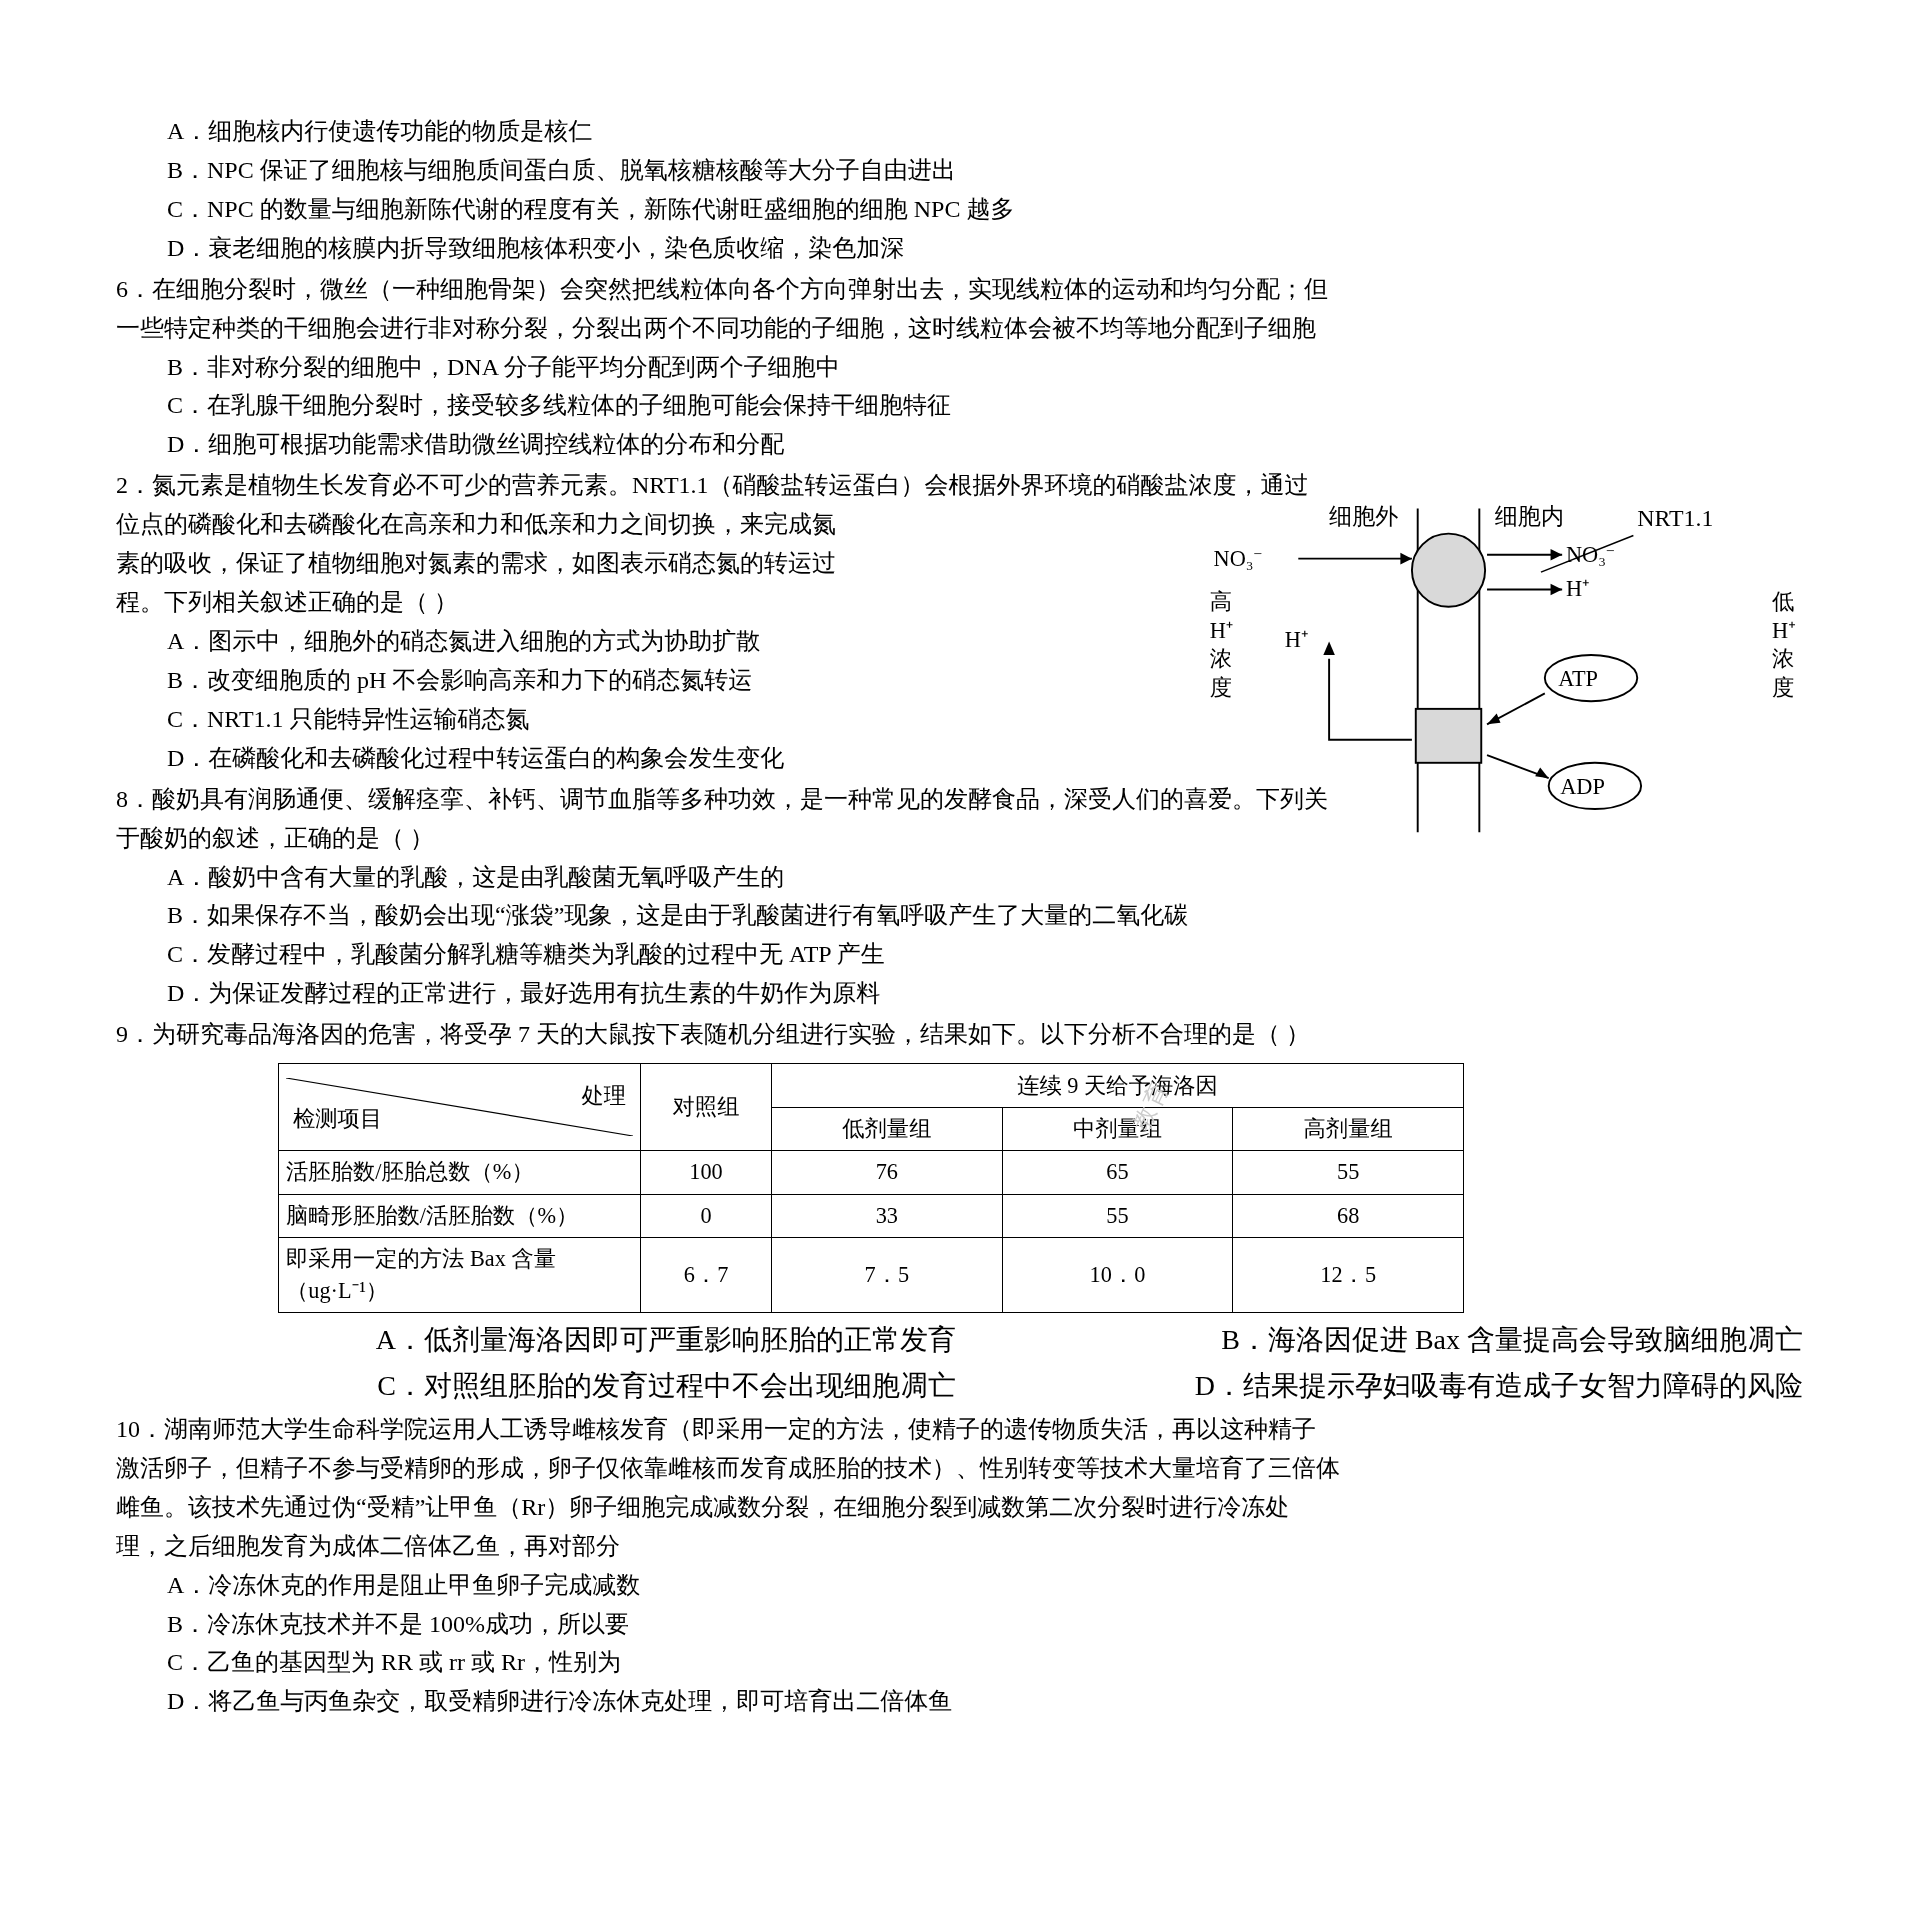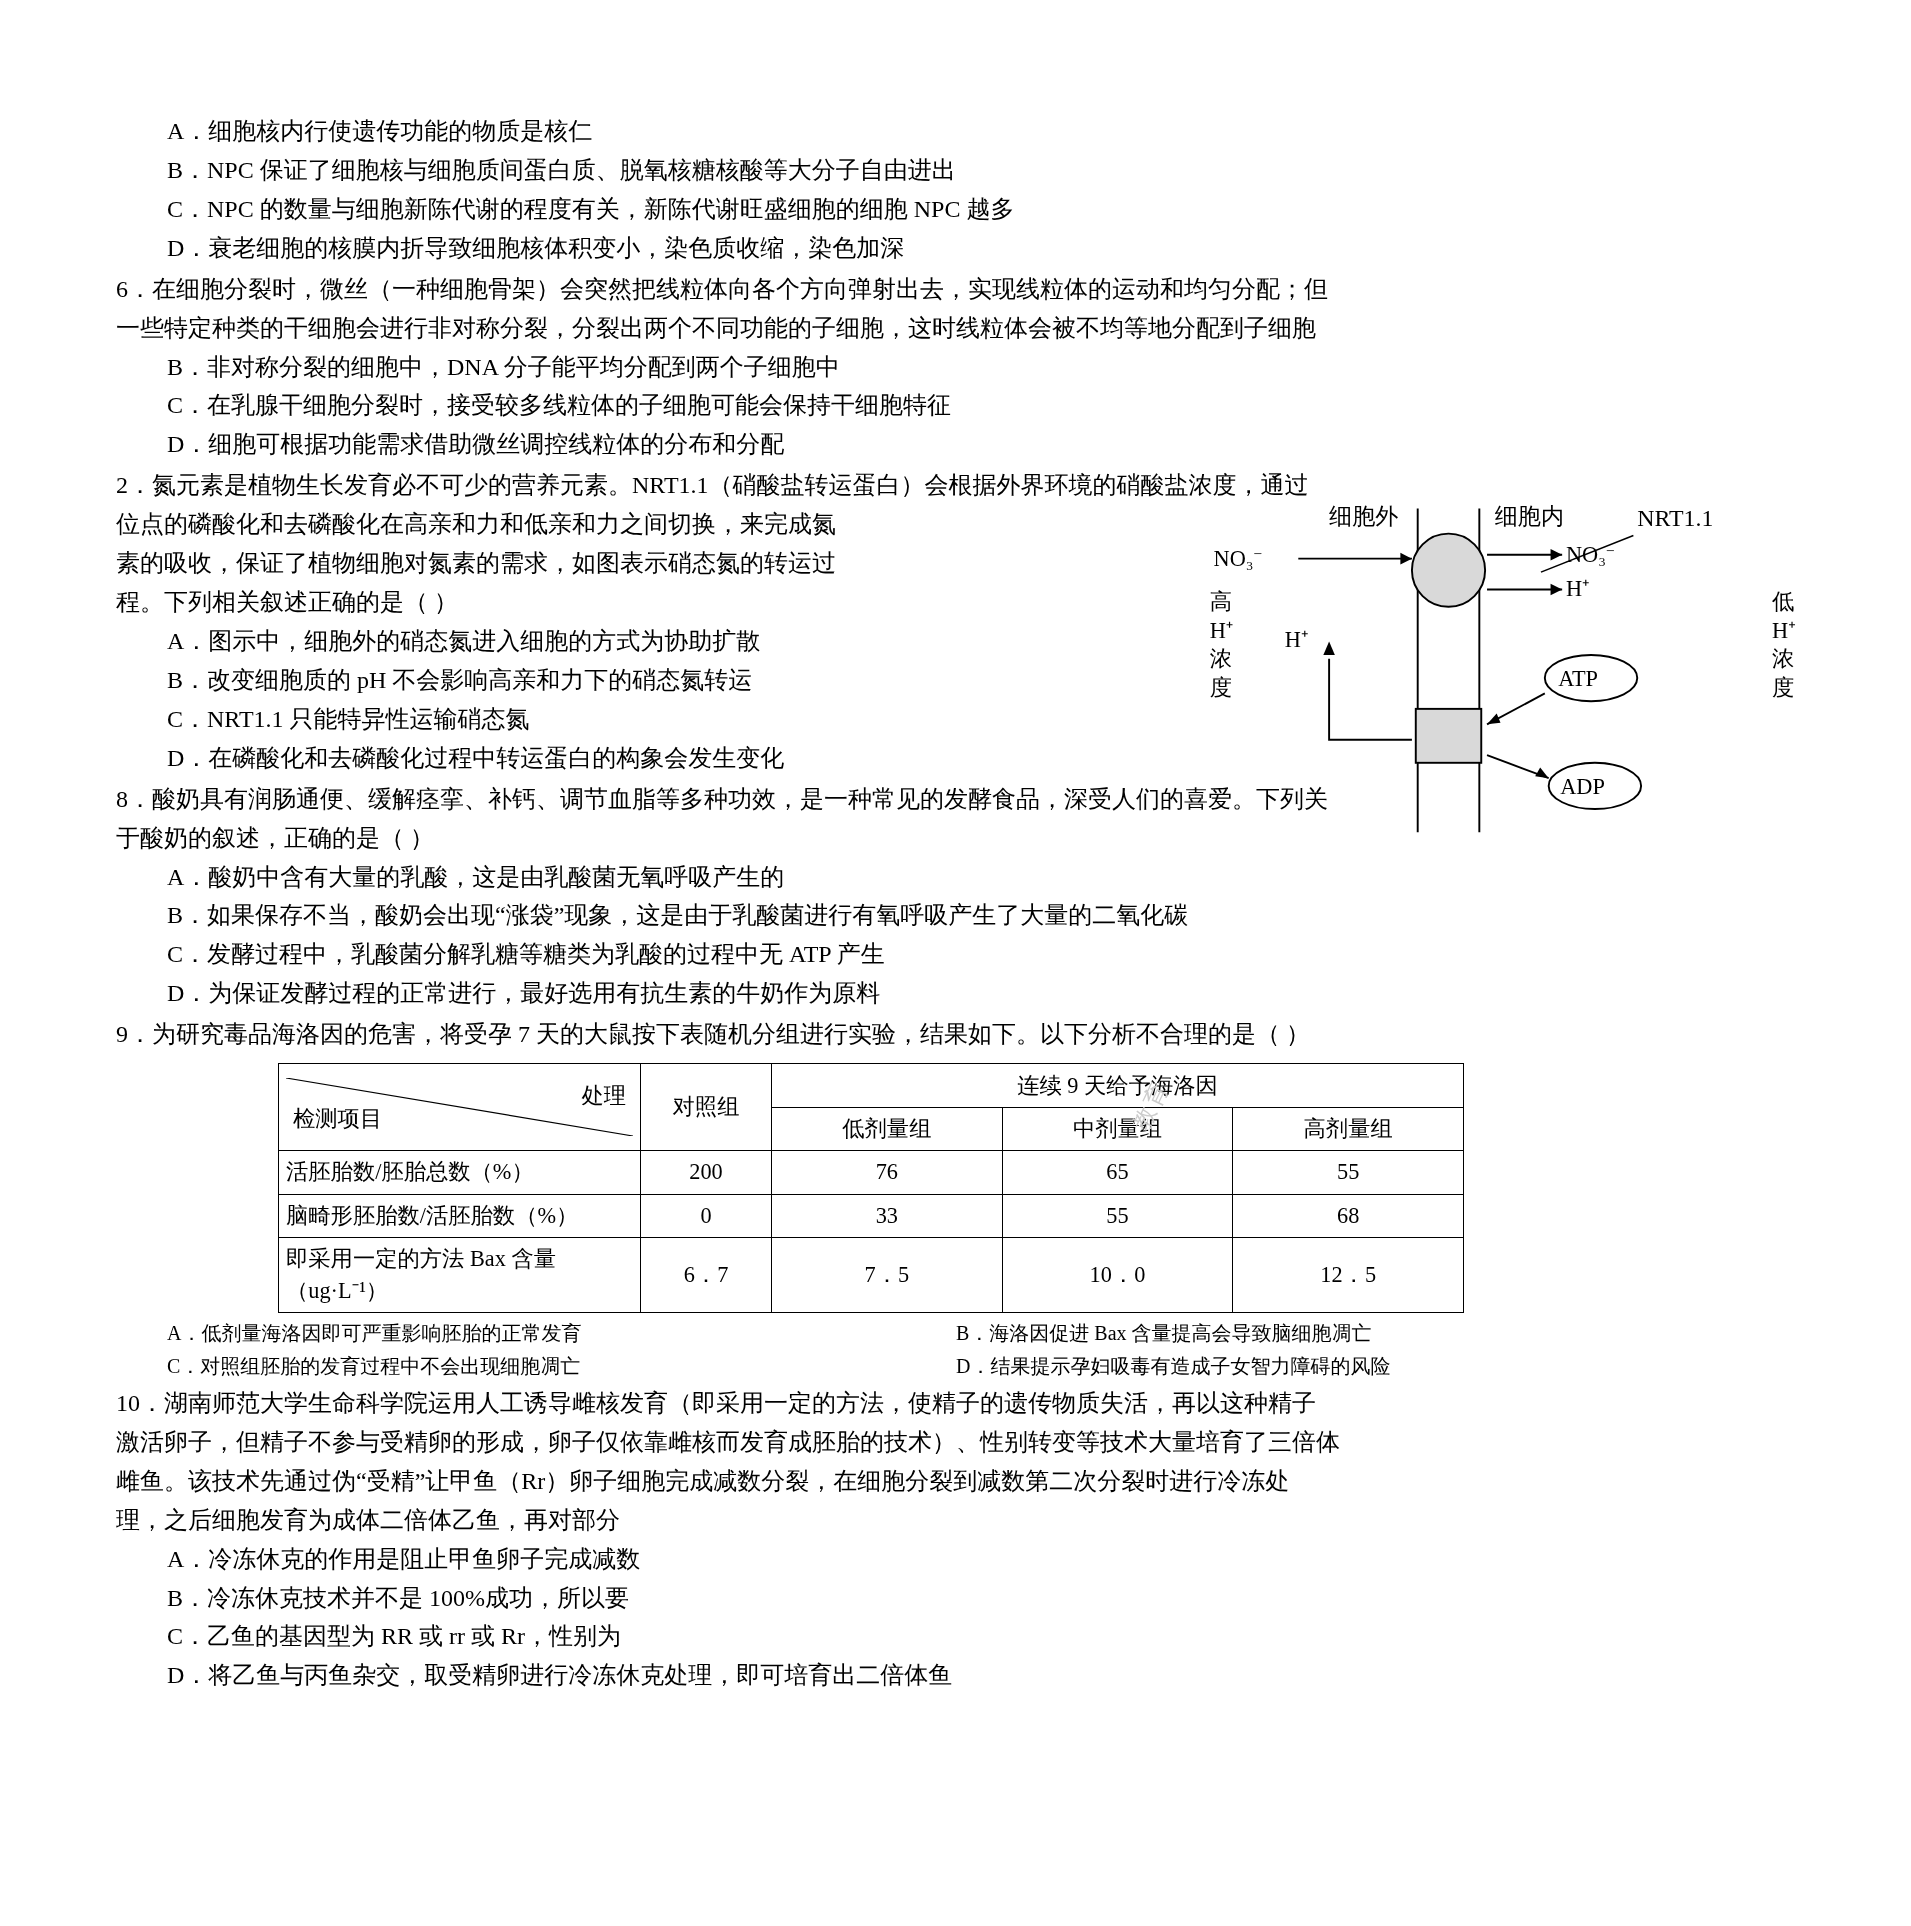--- a/index.html
+++ b/index.html
@@ -63,22 +63,23 @@
     position: relative;
     height: 58px;
   }
   .cellProc .p1 { position:absolute; right: 7px; top: 2.3px; }
   .cellProc .p2 { position:absolute; left: 7px; bottom: 2.3px; }
   .diag {
     position:absolute; left:0; top:0; width:100%; height:100%;
   }
   .twocol {
     display: flex;
-    font-size: 20px;
+    font-size: 28px;
     line-height: 1.62;
+    text-align: right;
   }
   .twocol > div:first-child { width: 840px; padding-left: 51px; box-sizing: border-box;}
   .twocol > div:last-child { flex: 1; }
   .wm {
     position: absolute;
     left: 1125px;
     top: 1090px;
     font-size: 23px;
     color: #cccccc;
     transform: rotate(-65deg);
@@ -201,21 +202,21 @@
             <td rowspan="2" style="width:116px;">对照组</td>
             <td colspan="3">连续 9 天给予海洛因</td>
           </tr>
           <tr>
             <td>低剂量组</td>
             <td>中剂量组</td>
             <td>高剂量组</td>
           </tr>
           <tr>
             <td class="left">活胚胎数/胚胎总数（%）</td>
-            <td>200</td>
+            <td>100</td>
             <td>76</td>
             <td>65</td>
             <td>55</td>
           </tr>
           <tr>
             <td class="left">脑畸形胚胎数/活胚胎数（%）</td>
             <td>0</td>
             <td>33</td>
             <td>55</td>
             <td>68</td>

